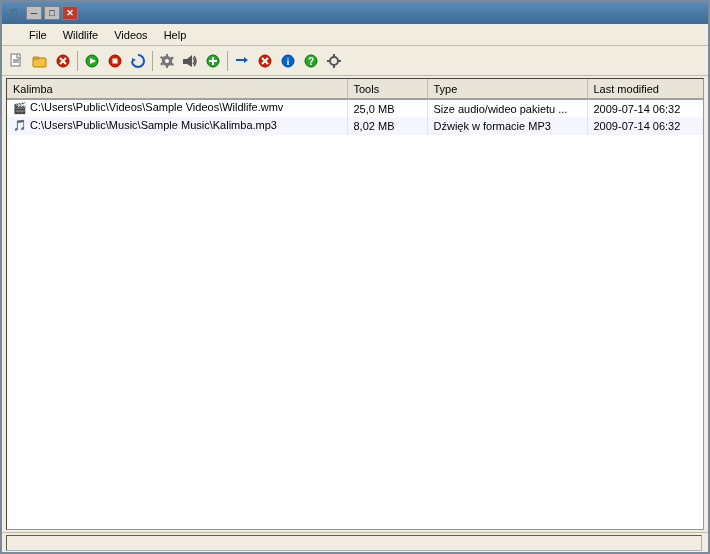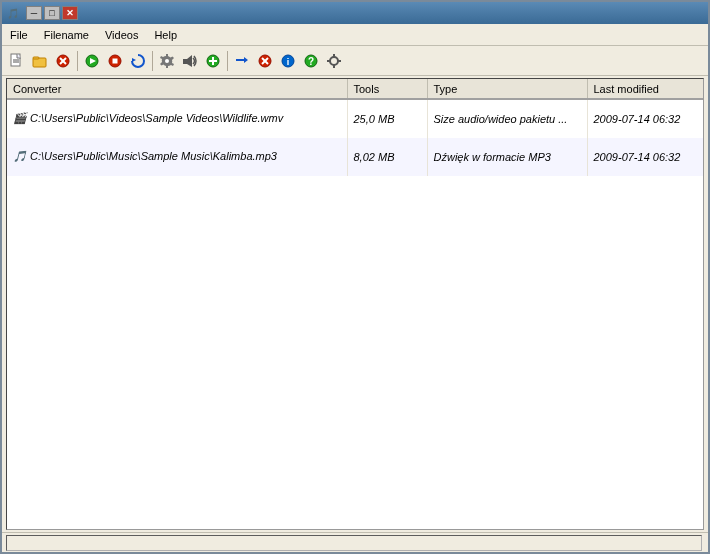--- a/index.html
+++ b/index.html
@@ -68,21 +68,21 @@
       background: #c0392b;
       color: white;
     }
 
     
     .menu-bar {
       background: #f0ece0;
       height: 22px;
       display: flex;
       align-items: center;
-      padding: 0 0;
+      padding: 0 19px;
       border-bottom: 1px solid #c0bdb0;
       flex-shrink: 0;
     }
     .menu-item {
       padding: 2px 8px;
       cursor: pointer;
       font-size: 11px;
       color: #000;
     }
 
@@ -149,28 +149,27 @@
     .file-table thead th:last-child {
       border-right: none;
     }
     .file-table tbody tr {
       height: 18px;
     }
     .file-table tbody tr:nth-child(even) {
       background: #f5f5ff;
     }
     .file-table tbody td {
-      padding: 12px 6px;
+      padding: 1px 6px;
       font-size: 11px;
       color: #000;
       border-right: 1px solid #e8e4d8;
       white-space: nowrap;
       overflow: hidden;
       text-overflow: ellipsis;
-      font-style: italic;
     }
     .file-table tbody td:last-child {
       border-right: none;
     }
     .col-filename { width: 340px; }
     .col-size { width: 80px; }
     .col-type { width: 160px; }
     .col-modified { width: 130px; }
 
     .file-icon {
@@ -210,21 +209,21 @@
     <span class="title-bar-icon">🎵</span>
     <div class="title-bar-buttons">
       <div class="title-btn">─</div>
       <div class="title-btn">□</div>
       <div class="title-btn close-btn">✕</div>
     </div>
   </div>
 
   <div class="menu-bar">
     <div class="menu-item">File</div>
-    <div class="menu-item">Filename</div>
+    <div class="menu-item">Wildlife</div>
     <div class="menu-item">Videos</div>
     <div class="menu-item">Help</div>
   </div>
 
   <div class="toolbar">
 
     <div class="toolbar-btn" title="New">
       <svg width="16" height="16" viewBox="0 0 16 16">
         <rect x="2" y="1" width="9" height="12" fill="white" stroke="#777" stroke-width="1"></rect>
         <polyline points="8,1 8,5 12,5" fill="#e8e8f8" stroke="#777" stroke-width="1"></polyline>
@@ -333,21 +332,21 @@
         <line x1="1" y1="8" x2="4" y2="8" stroke="#555" stroke-width="2"></line>
         <line x1="12" y1="8" x2="15" y2="8" stroke="#555" stroke-width="2"></line>
       </svg>
     </div>
   </div>
 
   <div class="file-list-container">
     <table class="file-table">
       <thead>
         <tr>
-          <th class="col-filename">Converter</th>
+          <th class="col-filename">Kalimba</th>
           <th class="col-size">Tools</th>
           <th class="col-type">Type</th>
           <th class="col-modified">Last modified</th>
         </tr>
       </thead>
       <tbody id="file-tbody">
 
       <tr>
             <td class="col-filename"><span class="file-icon">🎬</span>C:\Users\Public\Videos\Sample Videos\Wildlife.wmv</td>
             <td class="col-size">25,0 MB</td>

